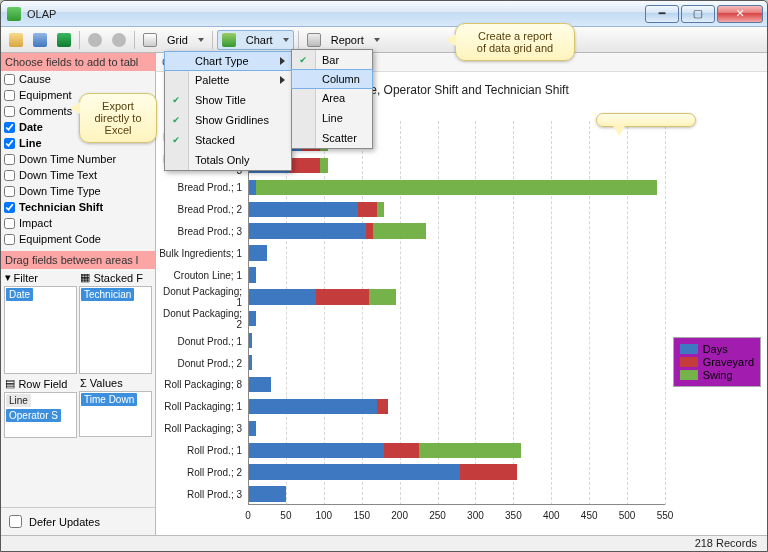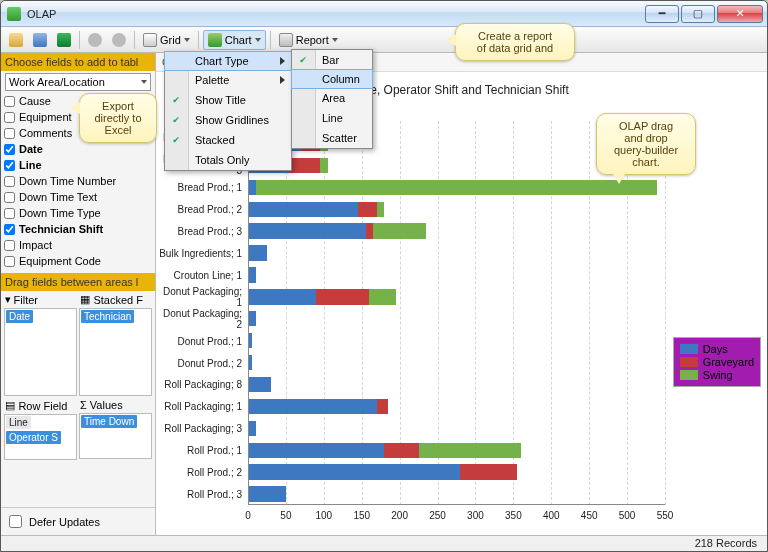--- a/index.html
+++ b/index.html
@@ -4,27 +4,27 @@
 <style>
   * { box-sizing: border-box; font-family: Tahoma, sans-serif; font-size: 11px; }
   body { margin: 0; background: #ccc; width: 768px; height: 552px; overflow: hidden; }
   .window { position: absolute; left: 0; top: 0; width: 768px; height: 552px; background: #f0f0f0; border: 1px solid #575757; border-radius: 5px 5px 0 0; box-shadow: 0 2px 8px rgba(0,0,0,.3); }
   .titlebar { height: 26px; background: linear-gradient(#f7fbff, #dbe8f6 45%, #c4dcf3 46%, #d8e9fb); border-bottom: 1px solid #9cb6d4; display: flex; align-items: center; border-radius: 5px 5px 0 0; }
   .titlebar .ico { width:14px;height:14px;margin:0 6px;background:linear-gradient(#6c6,#393);border-radius:2px; }
   .titlebar .title { flex:1; color:#222; }
   .winbtn { height:18px; width:34px; margin:2px 1px; border:1px solid #5a7ba6; border-radius:3px; display:flex;align-items:center;justify-content:center;color:#333;background:linear-gradient(#f3f8fe,#d2e3f5 45%,#b9d4ef 46%,#e3effb); }
   .winbtn.close { width:46px; background:linear-gradient(#f5baba,#e57a7a 45%,#d94545 46%,#f4a6a6); color:#fff; margin-right:4px;}
   .toolbar { height:26px; background:linear-gradient(#fcfcfc,#e6e6e6); border-bottom:1px solid #b8b8b8; display:flex; align-items:center; padding:0 4px; gap:2px; }
-  .tbtn { height:20px; min-width:20px; display:flex; align-items:center; padding:0 4px; border-radius:2px; gap:3px; }
+  .tbtn { height:20px; min-width:20px; display:flex; align-items:center; padding:0 4px; border-radius:2px; gap:10px; }
   .icon16 { width:14px; height:14px; display:inline-block; border-radius:2px; }
   .sep { width:1px; height:18px; background:#c0c0c0; margin:0 2px; }
   .caret { width:0;height:0;border-left:3px solid transparent;border-right:3px solid transparent;border-top:4px solid #555; }
   .body { position:absolute; top:52px; bottom:16px; left:0; right:0; display:flex; }
   .left { width:155px; background:#f4f4f4; border-right:1px solid #bbb; display:flex; flex-direction:column; }
-  .left .hdr { padding:3px 4px; color:#333; background:#eab308; }
+  .left .hdr { padding:3px 4px; color:#333; background:#fca5a5; }
   .combo { margin:2px 4px; height:18px; border:1px solid #999; background:#fff; display:flex; align-items:center; padding:0 3px; font-size:11px; position:relative;}
   .combo .caret{ position:absolute; right:3px; top:6px;}
   .flist { flex:0 0 auto; overflow:hidden; }
   .frow { display:flex; align-items:center; height:16px; padding:0 3px; gap:4px; }
   .frow input { width:11px;height:11px;margin:0; }
   .frow.bold span { font-weight:bold; }
   .areas { display:grid; grid-template-columns:1fr 1fr; gap:0; padding:0 2px; }
   .areabox { border:1px solid #bbb; background:#fff; height:88px; margin:1px; overflow:hidden;}
   .arealbl { display:flex; align-items:center; gap:3px; padding:2px 2px 1px 2px; font-size:10px;}
   .chip { background:#3b8fdc; color:#fff; font-size:10px; padding:1px 3px; margin:1px; display:inline-block; border-radius:1px;}
@@ -111,24 +111,20 @@
     <div class="tbtn">
         <span class="icon16 ico-report"></span>
         <span>Report</span>
         <span class="caret"></span>
       </div>
   </div>
 
   <div class="body">
     <div class="left">
       <div class="hdr">Choose fields to add to tabl</div>
-      <div class="combo">
-          <span>Work Area/Location</span>
-          <span class="caret"></span>
-        </div>
       <div class="flist" id="flist">
           <div class="frow">
             <input type="checkbox" style="">
             <span>Cause</span>
           </div>
           <div class="frow">
             <input type="checkbox" style="">
             <span>Equipment</span>
           </div>
           <div class="frow">
@@ -394,15 +390,14 @@
   <div class="callout" style="left:78px; top:92px; width:78px;">
     <span class="tail tl"></span>
     <span id="co1">Export<br>directly to<br>Excel</span>
   </div>
   <div class="callout" style="left:454px; top:22px; width:120px;">
     <span class="tail tl" style="left:-10px;top:10px;"></span>
     <span id="co2">Create a report<br>of data grid and</span>
   </div>
   <div class="callout" style="left:595px; top:112px; width:100px;">
     <span class="tail bl"></span>
-    <span id="co3">OLAP drag<br>and drop<br>query-builder<br>chart.</span>
   </div>
 </div>
 
 </body></html>

